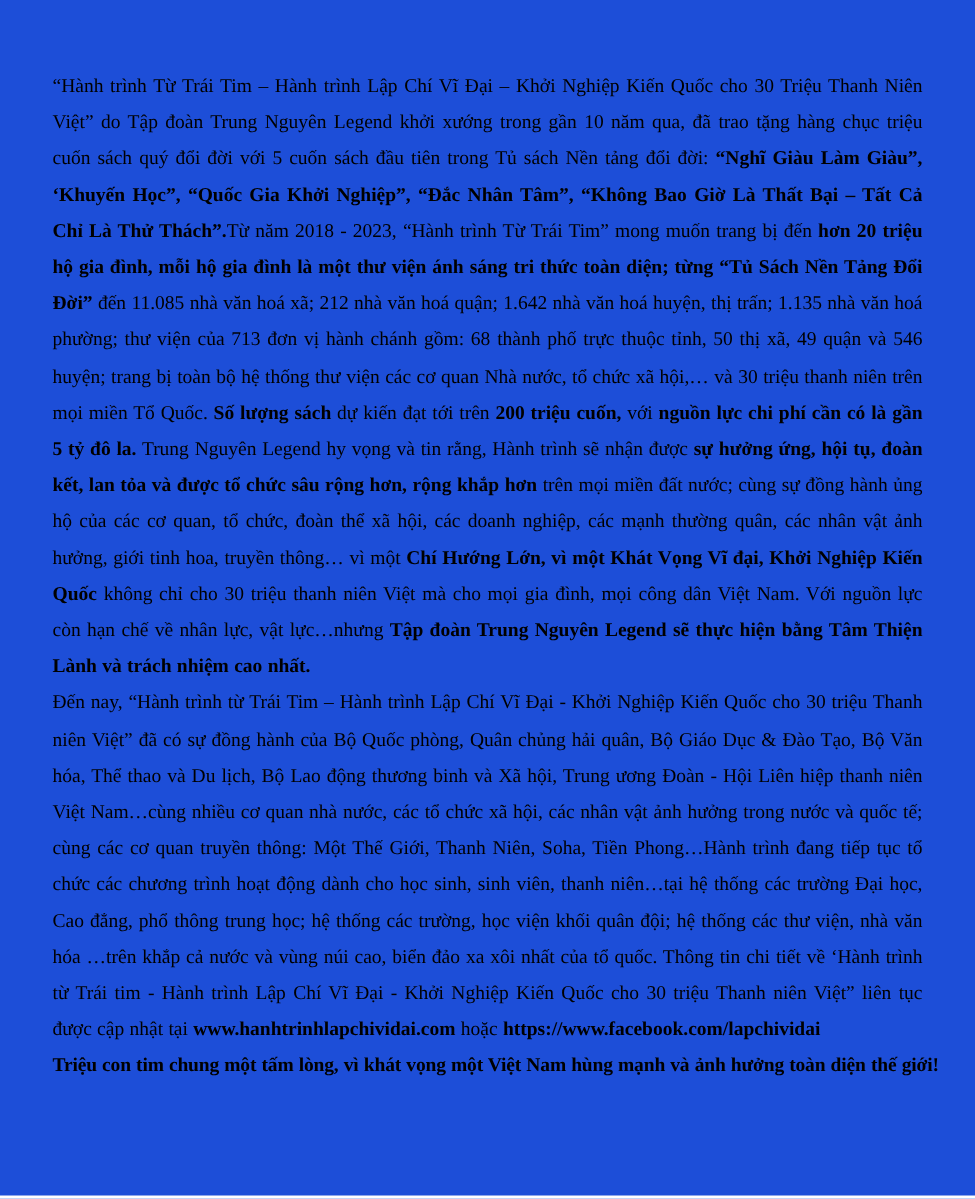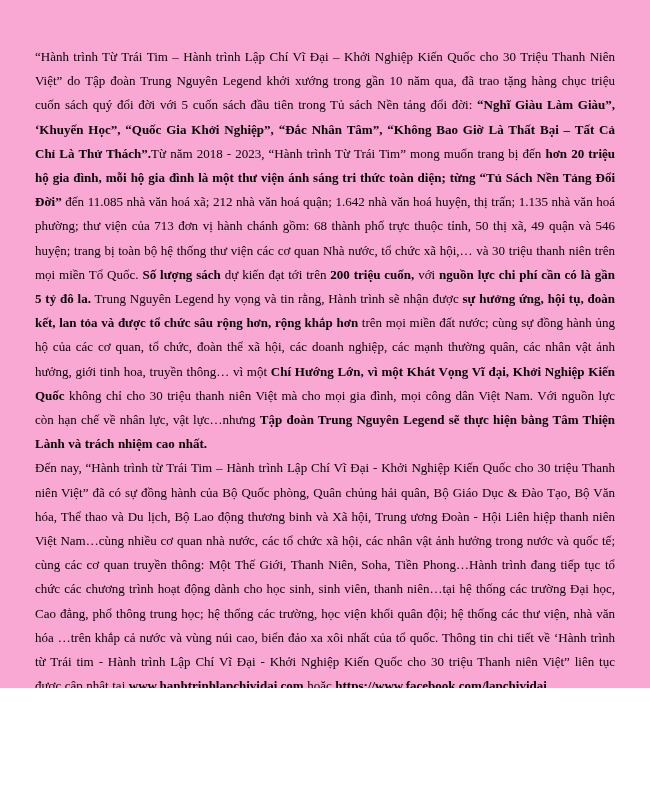--- a/index.html
+++ b/index.html
@@ -8,23 +8,23 @@
     background: #ffffff;
   }
   body {
     width: 650px;
     height: 799px;
     overflow: hidden;
   }
   .page {
     box-sizing: border-box;
     width: 650px;
-    height: 688px;
+    height: 797px;
     padding: 45px 35px 0 35px;
-    background: #f9a8d4;
+    background: #1d4ed8;
     overflow: hidden;
   }
   .para {
     margin: 0;
     font-family: "Liberation Serif", serif;
     font-size: 13px;
     line-height: 24.2px;
     color: #000000;
     text-align: justify;
     word-spacing: 0.3px;
@@ -38,14 +38,15 @@
     font-weight: 700;
   }
 </style>
 </head>
 <body>
 
 <div class="page">
   <div>
       <p class="para"><span>“Hành trình Từ Trái Tim – Hành trình Lập Chí Vĩ Đại – Khởi Nghiệp Kiến Quốc cho 30 Triệu Thanh Niên Việt” do Tập đoàn Trung Nguyên Legend khởi xướng trong gần 10 năm qua, đã trao tặng hàng chục triệu cuốn sách quý đổi đời với 5 cuốn sách đầu tiên trong Tủ sách Nền tảng đổi đời: </span><span class="bold">“Nghĩ Giàu Làm Giàu”, ‘Khuyến Học”, “Quốc Gia Khởi Nghiệp”, “Đắc Nhân Tâm”, “Không Bao Giờ Là Thất Bại – Tất Cả Chỉ Là Thử Thách”.</span><span>Từ năm 2018 - 2023, “Hành trình Từ Trái Tim” mong muốn trang bị đến </span><span class="bold">hơn 20 triệu hộ gia đình, mỗi hộ gia đình là một thư viện ánh sáng tri thức toàn diện; từng “Tủ Sách Nền Tảng Đổi Đời”</span><span> đến 11.085 nhà văn hoá xã; 212 nhà văn hoá quận; 1.642 nhà văn hoá huyện, thị trấn; 1.135 nhà văn hoá phường; thư viện của 713 đơn vị hành chánh gồm: 68 thành phố trực thuộc tỉnh, 50 thị xã, 49 quận và 546 huyện; trang bị toàn bộ hệ thống thư viện các cơ quan Nhà nước, tổ chức xã hội,… và 30 triệu thanh niên trên mọi miền Tổ Quốc. </span><span class="bold">Số lượng sách </span><span>dự kiến đạt tới trên </span><span class="bold">200 triệu cuốn,</span><span> với </span><span class="bold">nguồn lực chi phí cần có là gần 5 tỷ đô la.</span><span> Trung Nguyên Legend hy vọng và tin rằng, Hành trình sẽ nhận được </span><span class="bold">sự hưởng ứng, hội tụ, đoàn kết, lan tỏa và được tổ chức sâu rộng hơn, rộng khắp hơn</span><span> trên mọi miền đất nước; cùng sự đồng hành ủng hộ của các cơ quan, tổ chức, đoàn thể xã hội, các doanh nghiệp, các mạnh thường quân, các nhân vật ảnh hưởng, giới tinh hoa, truyền thông… vì một </span><span class="bold">Chí Hướng Lớn, vì một Khát Vọng Vĩ đại, Khởi Nghiệp Kiến Quốc</span><span> không chỉ cho 30 triệu thanh niên Việt mà cho mọi gia đình, mọi công dân Việt Nam. Với nguồn lực còn hạn chế về nhân lực, vật lực…nhưng </span><span class="bold">Tập đoàn Trung Nguyên Legend sẽ thực hiện bằng Tâm Thiện Lành và trách nhiệm cao nhất.</span></p>
       <p class="para"><span>Đến nay, “Hành trình từ Trái Tim – Hành trình Lập Chí Vĩ Đại - Khởi Nghiệp Kiến Quốc cho 30 triệu Thanh niên Việt” đã có sự đồng hành của Bộ Quốc phòng, Quân chủng hải quân, Bộ Giáo Dục &amp; Đào Tạo, Bộ Văn hóa, Thể thao và Du lịch, Bộ Lao động thương binh và Xã hội, Trung ương Đoàn - Hội Liên hiệp thanh niên Việt Nam…cùng nhiều cơ quan nhà nước, các tổ chức xã hội, các nhân vật ảnh hưởng trong nước và quốc tế; cùng các cơ quan truyền thông: Một Thế Giới, Thanh Niên, Soha, Tiền Phong…Hành trình đang tiếp tục tổ chức các chương trình hoạt động dành cho học sinh, sinh viên, thanh niên…tại hệ thống các trường Đại học, Cao đẳng, phổ thông trung học; hệ thống các trường, học viện khối quân đội; hệ thống các thư viện, nhà văn hóa …trên khắp cả nước và vùng núi cao, biển đảo xa xôi nhất của tổ quốc. Thông tin chi tiết về ‘Hành trình từ Trái tim - Hành trình Lập Chí Vĩ Đại - Khởi Nghiệp Kiến Quốc cho 30 triệu Thanh niên Việt” liên tục được cập nhật tại </span><span class="bold">www.hanhtrinhlapchividai.com</span><span> hoặc </span><span class="bold">https://www.facebook.com/lapchividai</span></p>
+      <p class="para closing"><span class="bold">Triệu con tim chung một tấm lòng, vì khát vọng một Việt Nam hùng mạnh và ảnh hưởng toàn diện thế giới!</span></p>
     </div>
 </div>
 
 </body></html>

